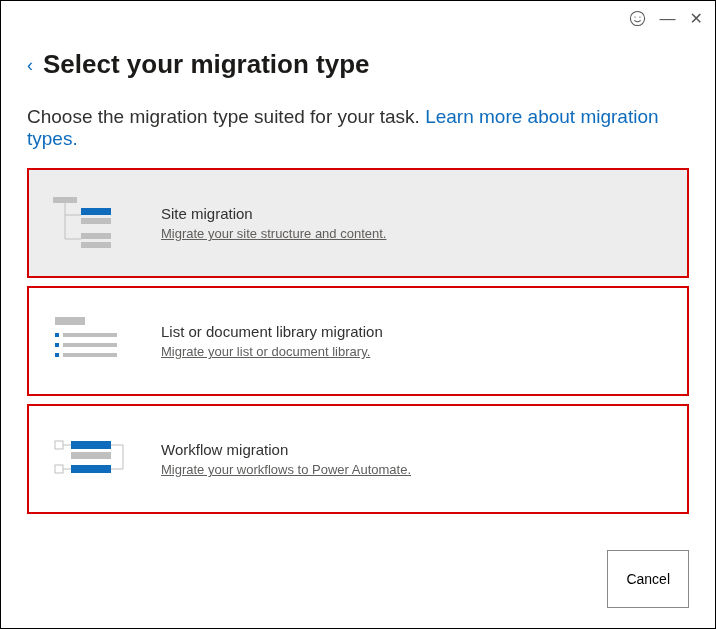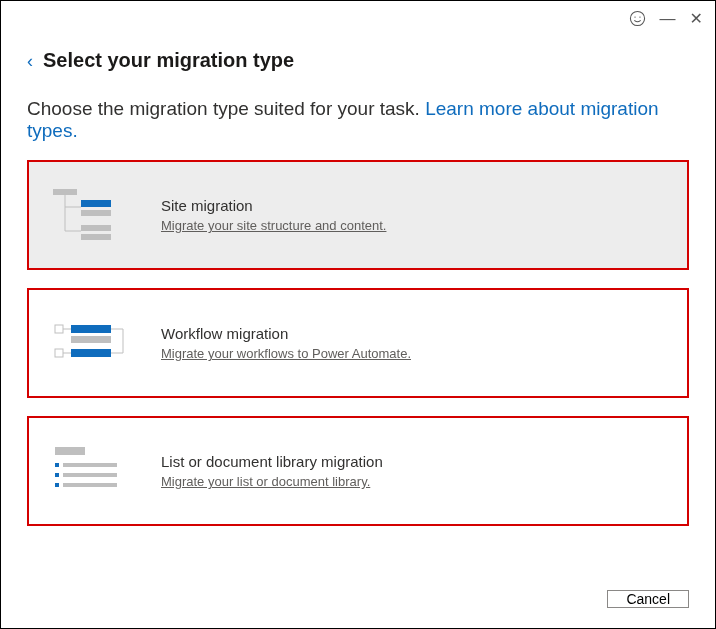--- a/index.html
+++ b/index.html
@@ -35,39 +35,39 @@
     gap: 10px;
     margin-bottom: 26px;
   }
   .back-chevron {
     color: #0f6cbd;
     font-size: 18px;
     line-height: 1;
     cursor: pointer;
   }
   .title {
-    font-size: 20px;
+    font-size: 26px;
     font-weight: 600;
     color: #1b1a19;
   }
   .subtext {
     font-size: 19px;
     color: #323130;
     margin-bottom: 18px;
   }
   .subtext a {
     color: #0f6cbd;
     text-decoration: none;
   }
   .card {
     border: 2px solid #d40000;
     display: flex;
     align-items: center;
     padding: 15px 22px;
-    margin-bottom: 18px;
+    margin-bottom: 8px;
     cursor: pointer;
     min-height: 110px;
   }
   .card.selected { background: #ededed; }
   .card-icon {
     width: 110px;
     display: flex;
     align-items: center;
     justify-content: flex-start;
   }
@@ -83,21 +83,21 @@
     text-decoration: underline;
   }
   .footer {
     position: absolute;
     bottom: 20px;
     right: 26px;
   }
   .cancel-btn {
     border: 1px solid #8a8886;
     background: #fff;
-    padding: 0 18px;
+    padding: 20px 18px;
     font-size: 14px;
     cursor: pointer;
     font-family: inherit;
   }
   svg { display: block; }
 </style>
 </head>
 <body>
 
 <div class="window">
@@ -140,56 +140,56 @@
         </svg>
       </div>
       <div class="card-text">
         <div class="card-title">Site migration</div>
         <div class="card-desc">Migrate your site structure and content.</div>
       </div>
     </div>
 
     <div class="card">
       <div class="card-icon">
+        <svg width="72" height="56" viewBox="0 0 72 56">
+          <rect x="4" y="4" width="30" height="8" fill="#bfbfbf"></rect>
+          <rect x="4" y="20" width="4" height="4" fill="#0f6cbd"></rect>
+          <rect x="12" y="20" width="54" height="4" fill="#bfbfbf"></rect>
+          <rect x="4" y="30" width="4" height="4" fill="#0f6cbd"></rect>
+          <rect x="12" y="30" width="54" height="4" fill="#bfbfbf"></rect>
+          <rect x="4" y="40" width="4" height="4" fill="#0f6cbd"></rect>
+          <rect x="12" y="40" width="54" height="4" fill="#bfbfbf"></rect>
+        </svg>
+      </div>
+      <div class="card-text">
+        <div class="card-title">List or document library migration</div>
+        <div class="card-desc">Migrate your list or document library.</div>
+      </div>
+    </div>
+
+    <div class="card">
+      <div class="card-icon">
         <svg width="82" height="56" viewBox="0 0 82 56">
           <rect x="4" y="10" width="8" height="8" fill="none" stroke="#bfbfbf" stroke-width="1"></rect>
           <line x1="12" y1="14" x2="20" y2="14" stroke="#bfbfbf" stroke-width="1"></line>
           <rect x="20" y="10" width="40" height="8" fill="#0f6cbd"></rect>
           <rect x="20" y="21" width="40" height="7" fill="#bfbfbf"></rect>
           <rect x="4" y="34" width="8" height="8" fill="none" stroke="#bfbfbf" stroke-width="1"></rect>
           <line x1="12" y1="38" x2="20" y2="38" stroke="#bfbfbf" stroke-width="1"></line>
           <rect x="20" y="34" width="40" height="8" fill="#0f6cbd"></rect>
           <line x1="60" y1="14" x2="72" y2="14" stroke="#bfbfbf" stroke-width="1"></line>
           <line x1="72" y1="14" x2="72" y2="38" stroke="#bfbfbf" stroke-width="1"></line>
           <line x1="72" y1="38" x2="60" y2="38" stroke="#bfbfbf" stroke-width="1"></line>
         </svg>
       </div>
       <div class="card-text">
         <div class="card-title">Workflow migration</div>
         <div class="card-desc">Migrate your workflows to Power Automate.</div>
       </div>
     </div>
 
-    <div class="card">
-      <div class="card-icon">
-        <svg width="72" height="56" viewBox="0 0 72 56">
-          <rect x="4" y="4" width="30" height="8" fill="#bfbfbf"></rect>
-          <rect x="4" y="20" width="4" height="4" fill="#0f6cbd"></rect>
-          <rect x="12" y="20" width="54" height="4" fill="#bfbfbf"></rect>
-          <rect x="4" y="30" width="4" height="4" fill="#0f6cbd"></rect>
-          <rect x="12" y="30" width="54" height="4" fill="#bfbfbf"></rect>
-          <rect x="4" y="40" width="4" height="4" fill="#0f6cbd"></rect>
-          <rect x="12" y="40" width="54" height="4" fill="#bfbfbf"></rect>
-        </svg>
-      </div>
-      <div class="card-text">
-        <div class="card-title">List or document library migration</div>
-        <div class="card-desc">Migrate your list or document library.</div>
-      </div>
-    </div>
-
   </div>
 
   <div class="footer">
     <button class="cancel-btn">Cancel</button>
   </div>
 
 </div>
 
 </body></html>

